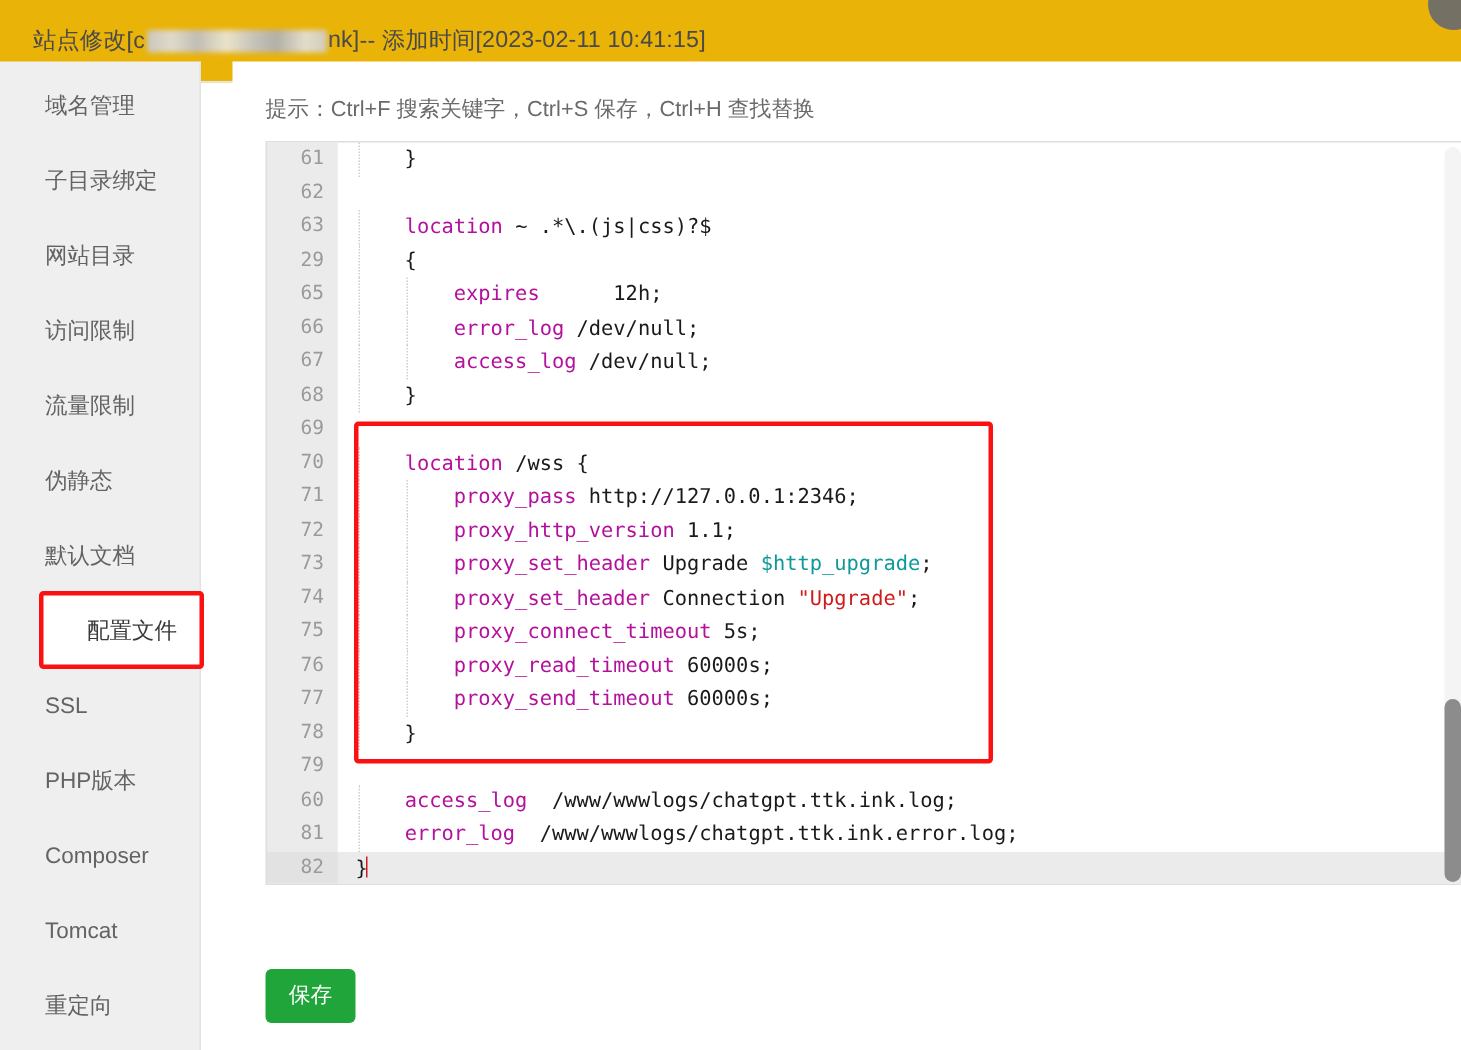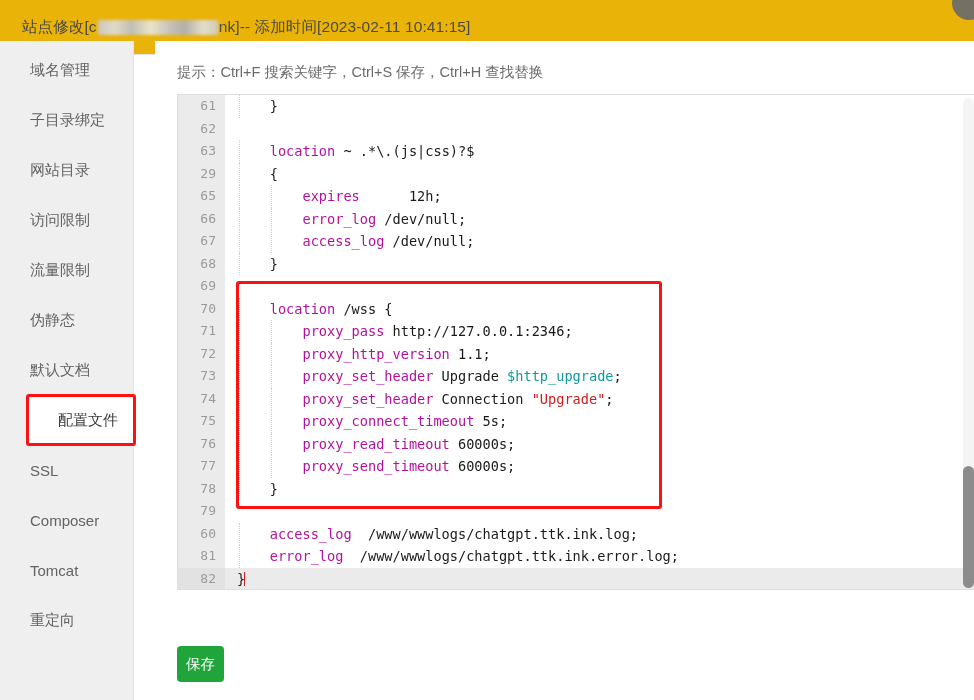--- a/index.html
+++ b/index.html
@@ -234,21 +234,21 @@
     width: 11px;
     height: 122px;
     background: #8c8c8c;
     border-radius: 6px;
   }
 
   
   .save-btn {
     position: absolute;
     left: 22px; top: 605px;
-    width: 47px;
+    width: 60px;
     height: 36px;
     background: #20a53a;
     border: none;
     border-radius: 4px;
     color: #ffffff;
     font-size: 14.5px;
     font-family: "Liberation Sans", "DejaVu Sans", sans-serif;
     cursor: pointer;
     line-height: 36px;
     text-align: center;
@@ -301,20 +301,23 @@
       <div class="side-item">
         <span>默认文档</span>
       </div>
       <div class="side-item active highlighted">
         <span>配置文件</span>
       </div>
       <div class="side-item">
         <span>SSL</span>
       </div>
       <div class="side-item">
+        <span>PHP版本</span>
+      </div>
+      <div class="side-item">
         <span>Composer</span>
       </div>
       <div class="side-item">
         <span>Tomcat</span>
       </div>
       <div class="side-item">
         <span>重定向</span>
       </div>
     </nav>
 

